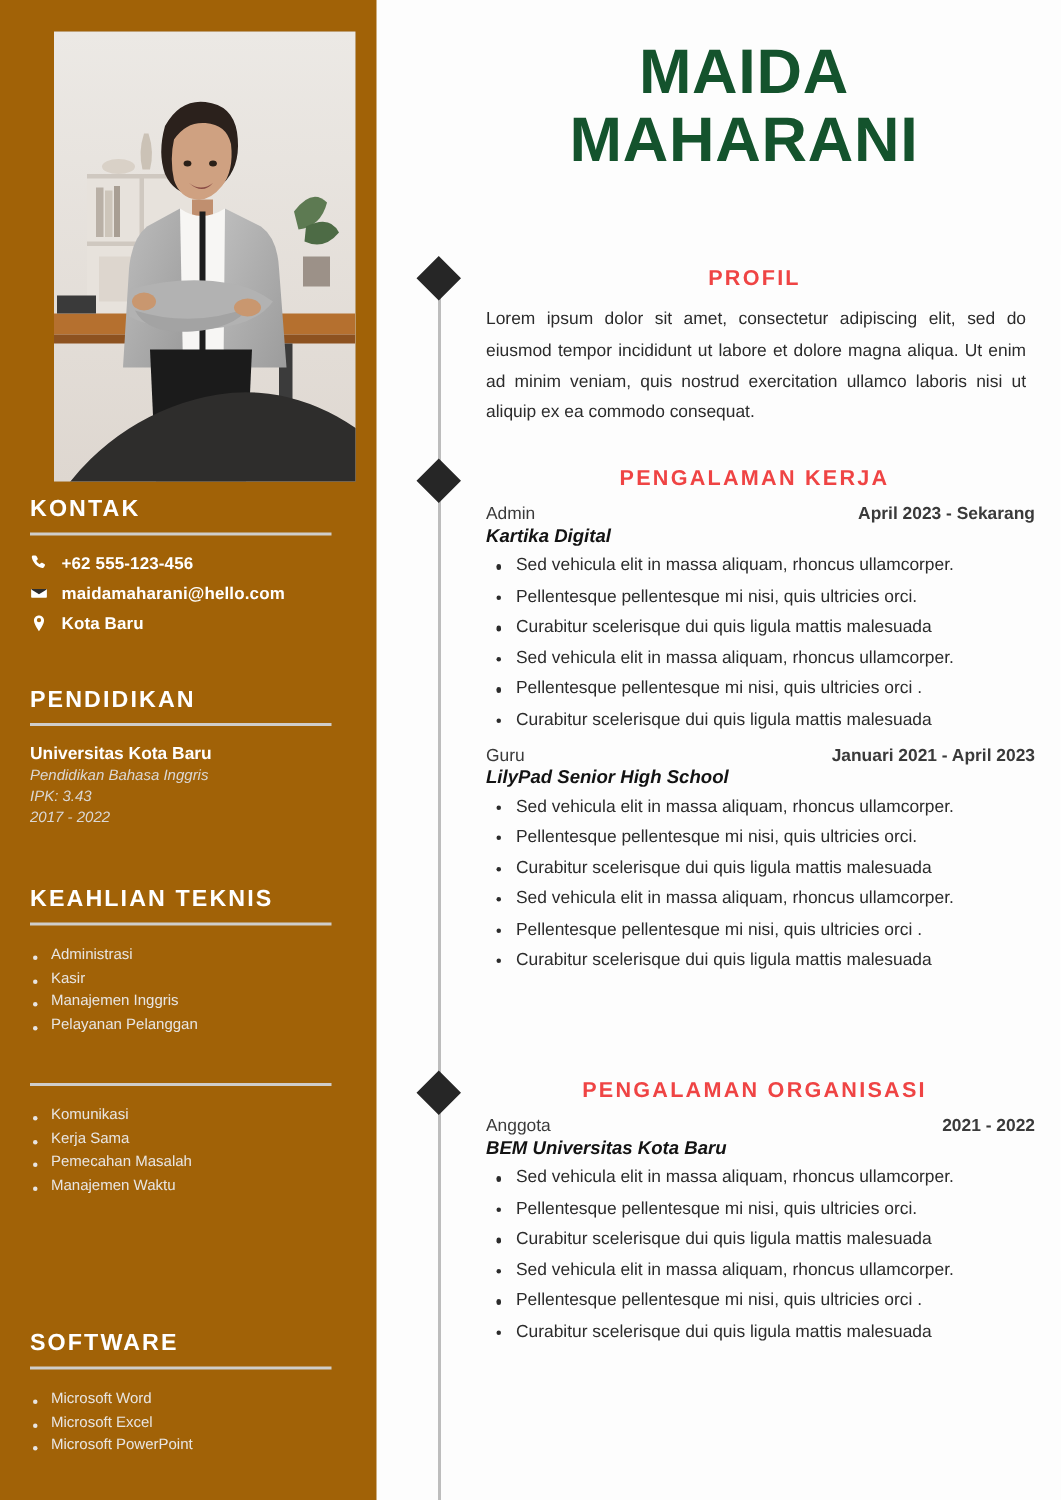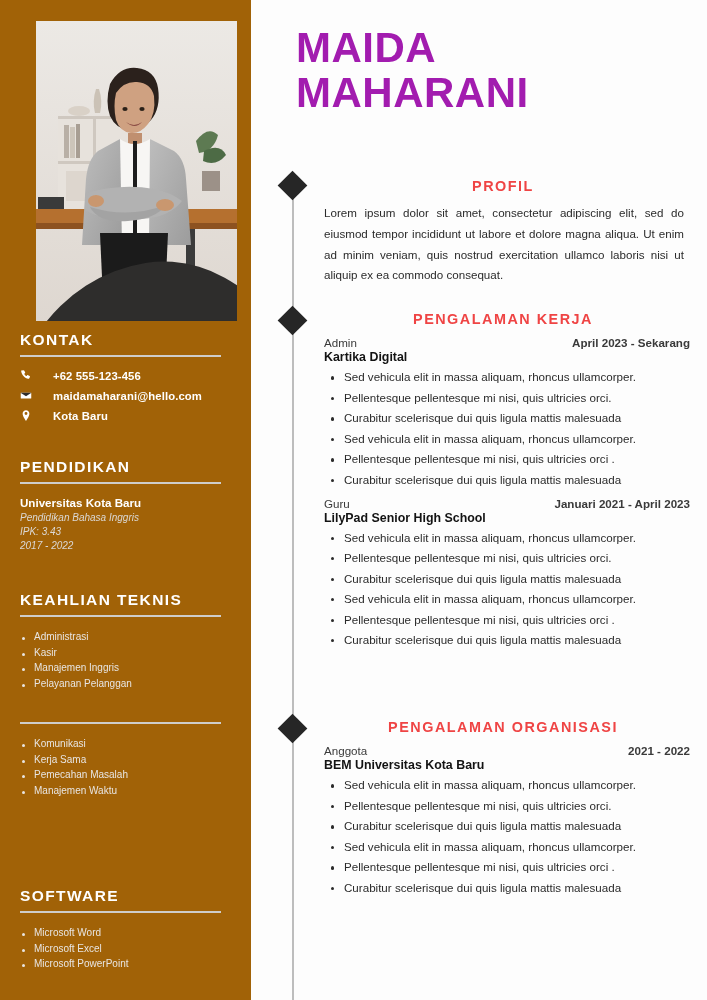--- a/index.html
+++ b/index.html
@@ -34,21 +34,21 @@
     transform:rotate(-9deg);
   }
 
   .sb-block{position:absolute;left:20px;width:203px;}
   .sb-title{
     font-size:15.5px;font-weight:700;letter-spacing:1.4px;
     color:#ffffff;margin:0 0 7px 0;line-height:1.1;
   }
   .sb-rule{height:2px;background:#cfcdca;width:201px;margin-bottom:12px;}
 
-  .contact-row{display:flex;align-items:center;gap:21px;margin-bottom:7px;}
+  .contact-row{display:flex;align-items:center;gap:9px;margin-bottom:7px;}
   .contact-ico{width:12px;height:13px;flex:0 0 12px;display:block;}
   .contact-ico svg{display:block;}
   .contact-txt{font-size:11.3px;font-weight:700;color:#ffffff;letter-spacing:.1px;}
 
   .edu-org{font-size:11.6px;font-weight:700;color:#ffffff;margin-bottom:2px;}
   .edu-line{font-size:10px;color:#dbd8d5;line-height:1.42;font-weight:400;font-style:italic;}
 
   ul.sb-list{list-style:none;margin:0;padding:0;}
   ul.sb-list li{
     position:relative;padding-left:14px;font-size:10px;color:#e8e5e2;
@@ -67,37 +67,37 @@
   .diamond{
     position:absolute;left:282px;width:21px;height:21px;
     background:#262626;transform:rotate(45deg);
   }
 
   
   .main{position:absolute;left:296px;top:0;width:411px;height:1000px;}
   .name{
     position:absolute;left:0;top:26px;width:400px;
     font-size:42px;font-weight:700;letter-spacing:.5px;line-height:1.07;
-    color:#a21caf;text-transform:uppercase;
+    color:#14532d;text-transform:uppercase;text-align:center;
   }
   .sec{position:absolute;left:0;width:390px;}
   .sec-title{
     font-size:14.4px;font-weight:700;letter-spacing:1.5px;color:#ef4444;
     margin:0 0 10px 24px;line-height:1;text-align:center;
   }
   .profile-text{
     margin:0 0 0 28px;width:360px;font-size:11.6px;line-height:1.78;
     color:#2b2b2b;text-align:justify;font-weight:400;
   }
 
   .job{margin-left:28px;width:366px;}
   .job-head{display:flex;justify-content:space-between;align-items:baseline;}
   .job-role{font-size:11.6px;color:#3a3a3a;font-weight:400;}
   .job-date{font-size:11.6px;color:#3a3a3a;font-weight:700;}
-  .job-org{font-size:12.4px;font-weight:700;color:#131313;margin-top:1px;margin-bottom:3px;}
+  .job-org{font-size:12.4px;font-weight:700;color:#131313;margin-top:1px;margin-bottom:3px;font-style:italic;}
   ul.job-list{list-style:none;margin:0;padding:0;}
   ul.job-list li{
     position:relative;padding-left:20px;font-size:11.6px;color:#2b2b2b;
     line-height:1.77;font-weight:400;
   }
   ul.job-list li::before{
     content:"";position:absolute;left:7px;top:9px;width:3.2px;height:3.2px;
     border-radius:50%;background:#2b2b2b;
   }
   .job + .job{margin-top:6px;}

